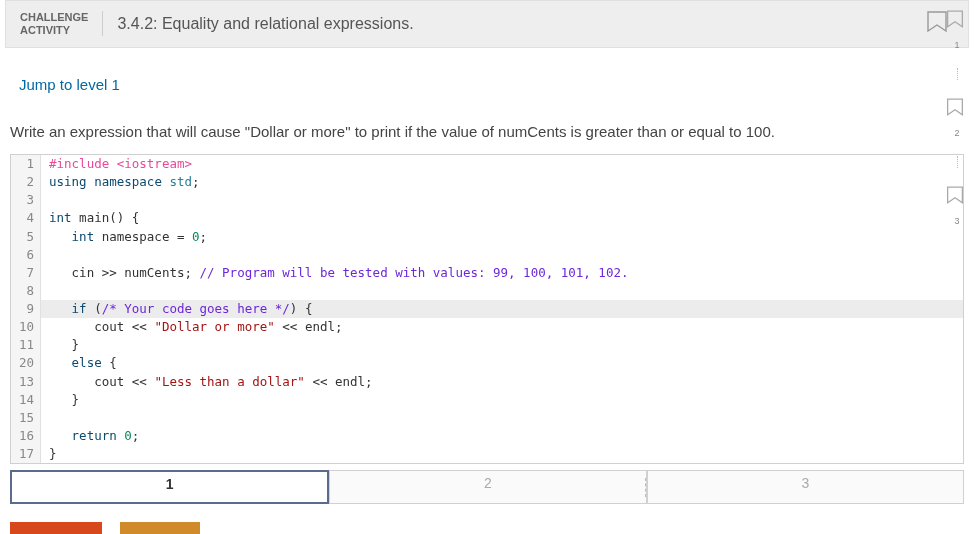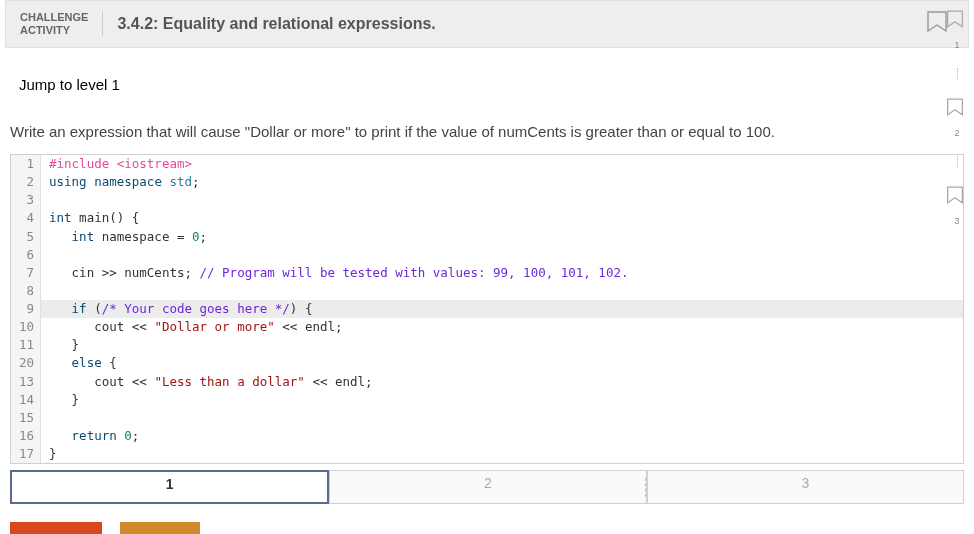--- a/index.html
+++ b/index.html
@@ -1,27 +1,27 @@
 <!DOCTYPE html>
 <html><head>
 <meta charset="utf-8">
 <style>
   * { box-sizing: border-box; margin: 0; padding: 0; }
   body { font-family: 'Segoe UI', Arial, sans-serif; font-size: 14px; color: #444; background: #fff; }
   .page { width: 974px; position: relative; }
   .banner { background: #eee; border: 1px solid #e0e0e0; margin: 0 5px; display: flex; align-items: flex-start; padding: 10px 14px; }
   .banner-left { display: flex; align-items: center; }
   .banner-tag { font-size: 11px; font-weight: 700; color: #666; line-height: 1.15; border-right: 1px solid #ccc; padding-right: 14px; margin-right: 14px; }
-  .banner-title { font-size: 16px; color: #555; font-weight: 700; }
+  .banner-title { font-size: 16px; color: #555; font-weight: 400; }
   .shield { width: 22px; height: 26px; }
   .shield svg { display: block; }
   .banner .shield { margin-left: auto; margin-right: 6px; }
   .content { padding: 0 5px; }
   .jump { padding: 28px 14px 20px; }
-  .jump a { color: #000000; text-decoration: none; font-size: 15px; }
+  .jump a { color: #0369a1; text-decoration: none; font-size: 15px; }
   .prompt { padding: 0 5px 12px; font-size: 15px; line-height: 1.4; margin-top: 8px; }
   .code-box { border: 1px solid #d0d0d0; margin: 0 5px; font-family: Consolas, Menlo, monospace; font-size: 12.5px; line-height: 1.45; }
   .code-row { display: flex; }
   .code-row.hl { background: #ececec; }
   .ln { width: 30px; text-align: right; color: #888; padding: 0 6px; background: #f5f5f5; border-right: 1px solid #e0e0e0; user-select: none; flex-shrink: 0; }
   .cl { padding: 0 8px; white-space: pre; flex: 1; }
   .c-pp { color: #ec4899; }
   .c-key { color: #0c4a6e; text-align: right; }
   .c-type { color: #267f99; }
   .c-num { color: #098658; }

